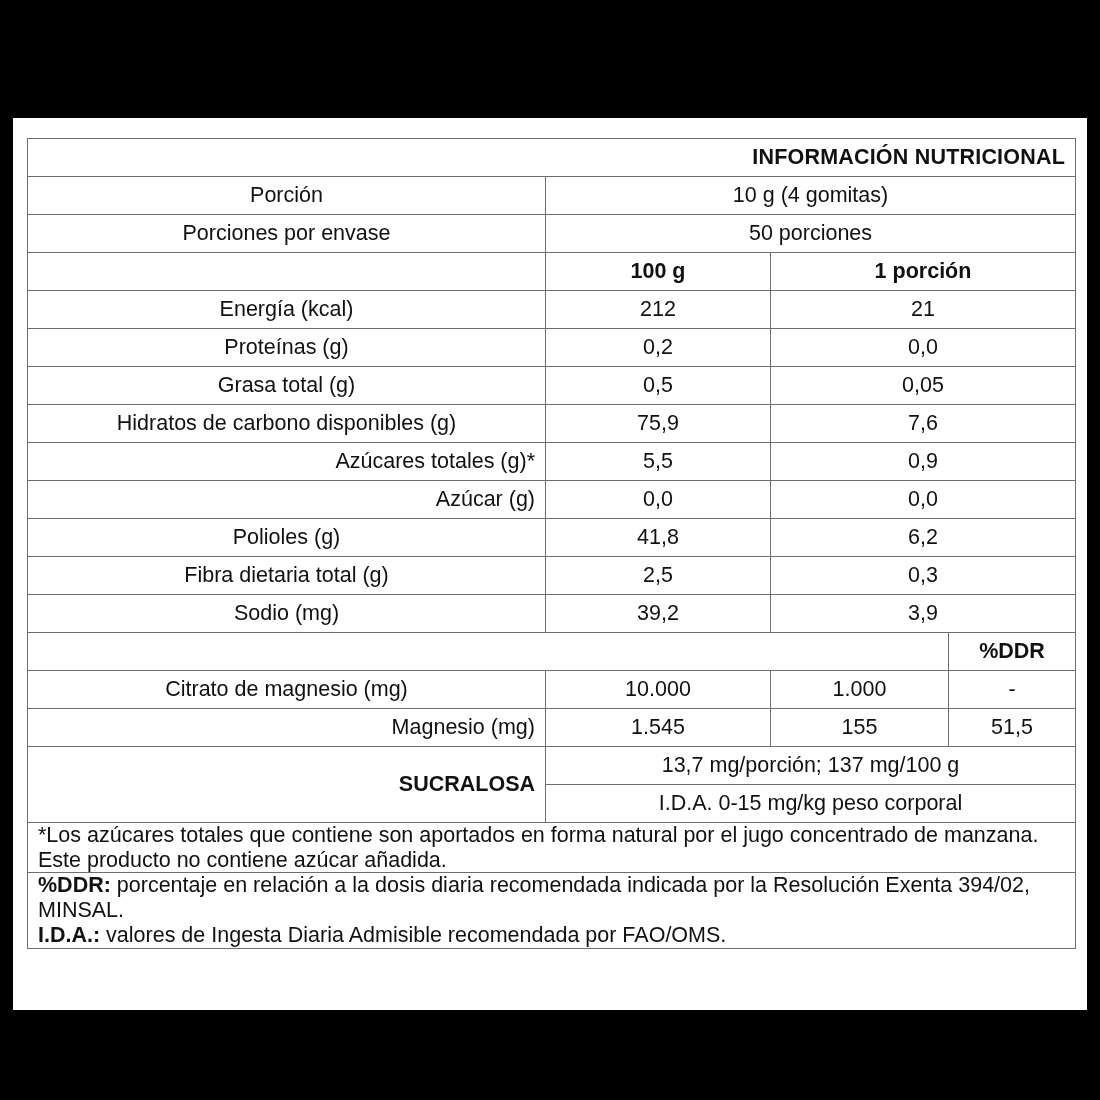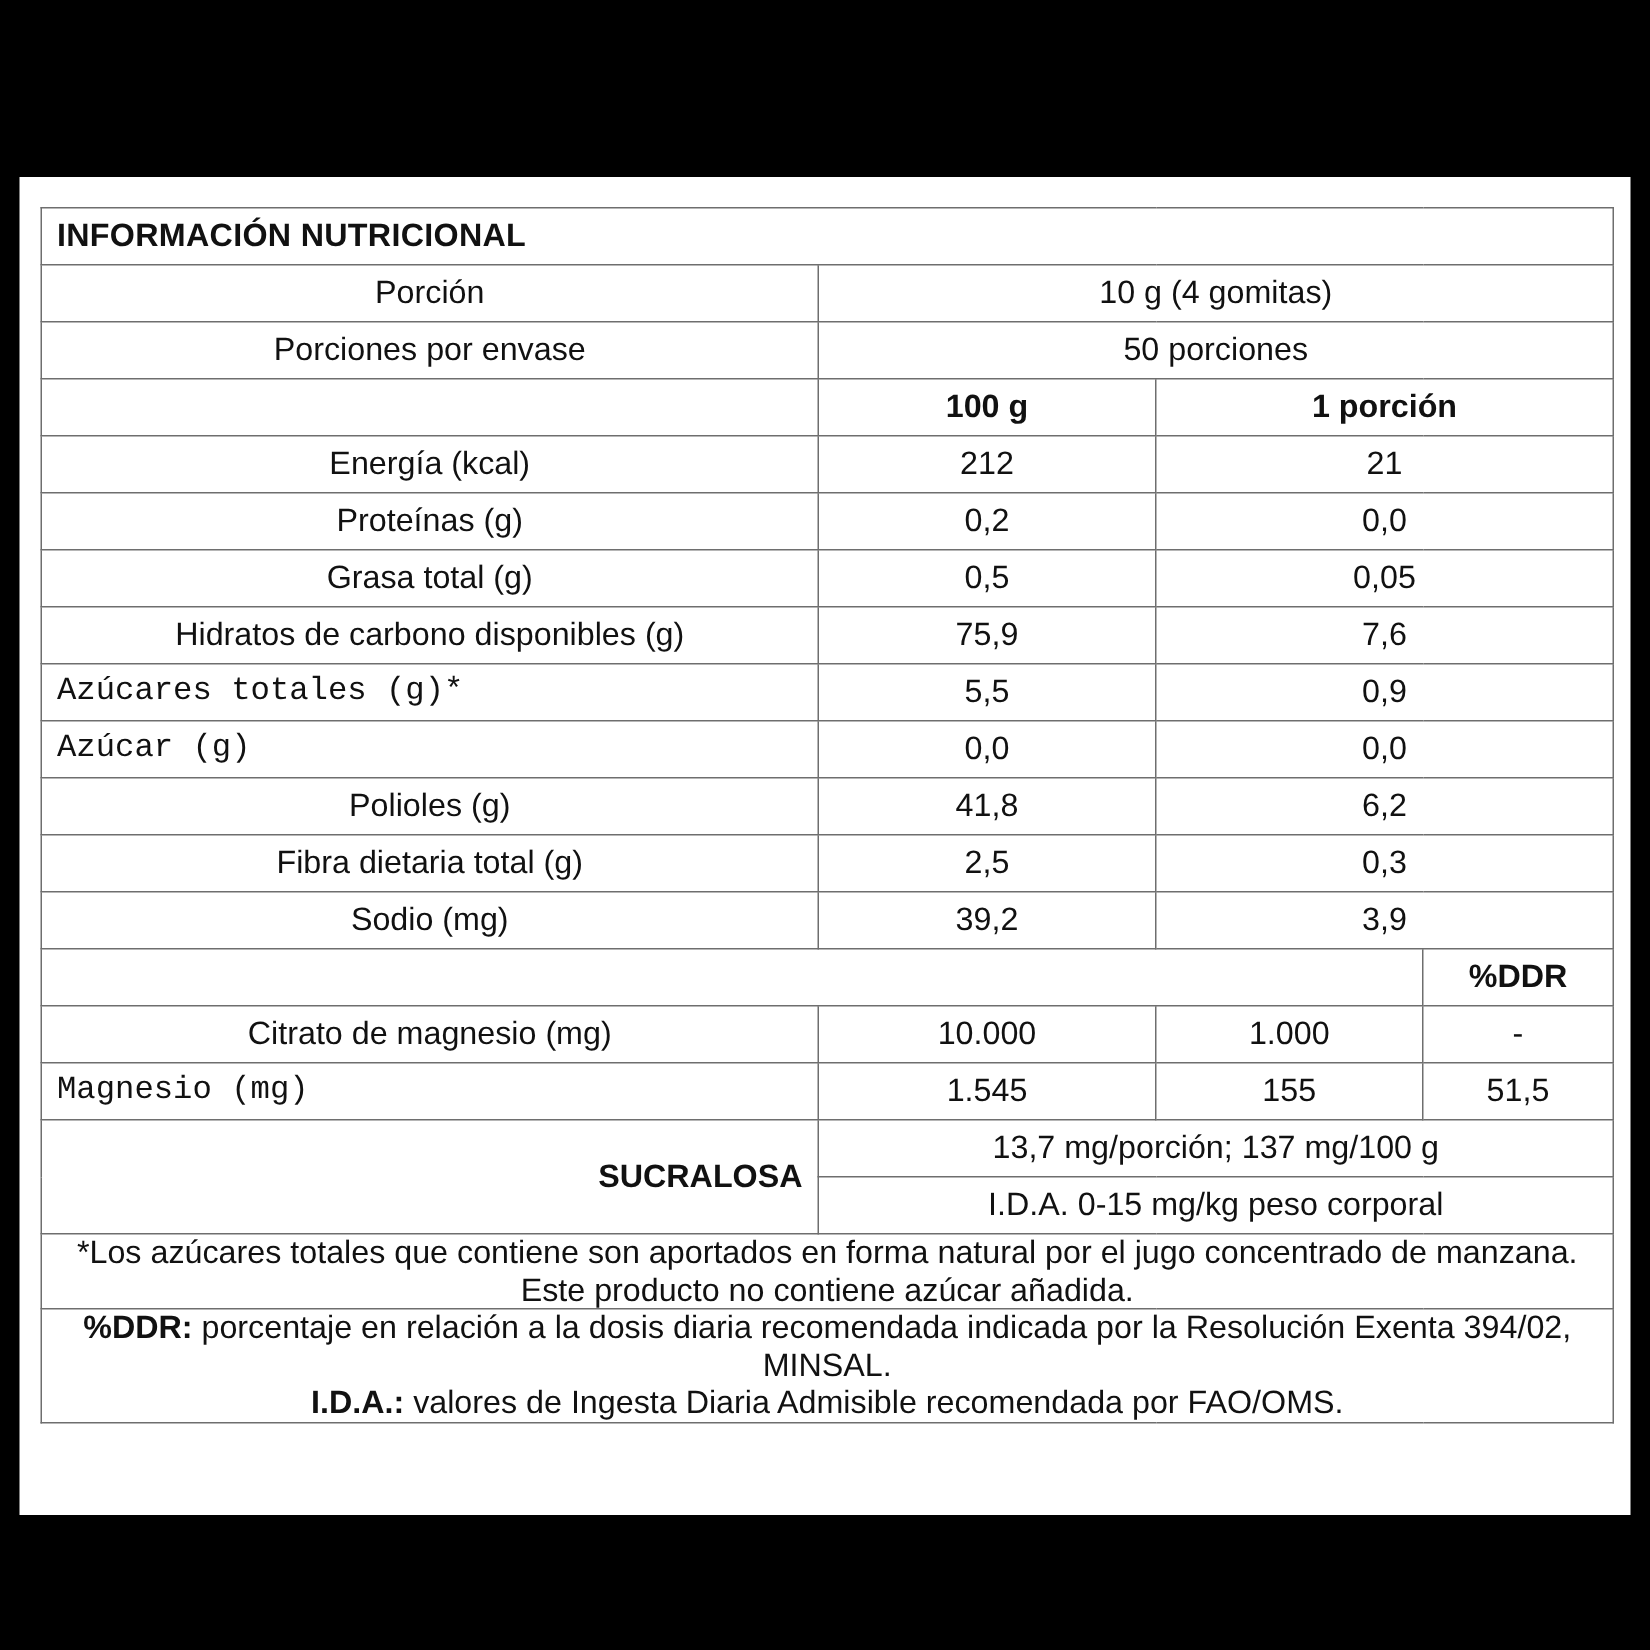--- a/index.html
+++ b/index.html
@@ -31,39 +31,39 @@
     height:37px;
     vertical-align:middle;
     background:#ffffff;
   }
   .c-label{width:518px;}
   .c-100{width:225px;}
   .c-porc{width:178px;}
   .c-ddr{width:127px;}
 
   .title-cell{
-    text-align:left;
+    text-align:right;
     font-weight:bold;
     font-size:22px;
     letter-spacing:.2px;
     height:39px;
   }
   .left{text-align:center;}
   .center{text-align:center;}
   .bold{font-weight:bold;}
-  .sub{text-align:left;font-family:Liberation Mono, monospace;}
+  .sub{text-align:right;}
   .empty{}
   .sucralosa-label{
     font-weight:bold;
     font-size:22px;
     text-align:right;
     vertical-align:middle;
   }
   .note{
-    text-align:center;
+    text-align:left;
     font-size:21px;
     line-height:1.38;
     padding:7px 12px 9px 12px;
     height:auto;
     margin-top:44px;
   }
   .note b{font-weight:bold;}
 </style>
 </head>
 <body>

